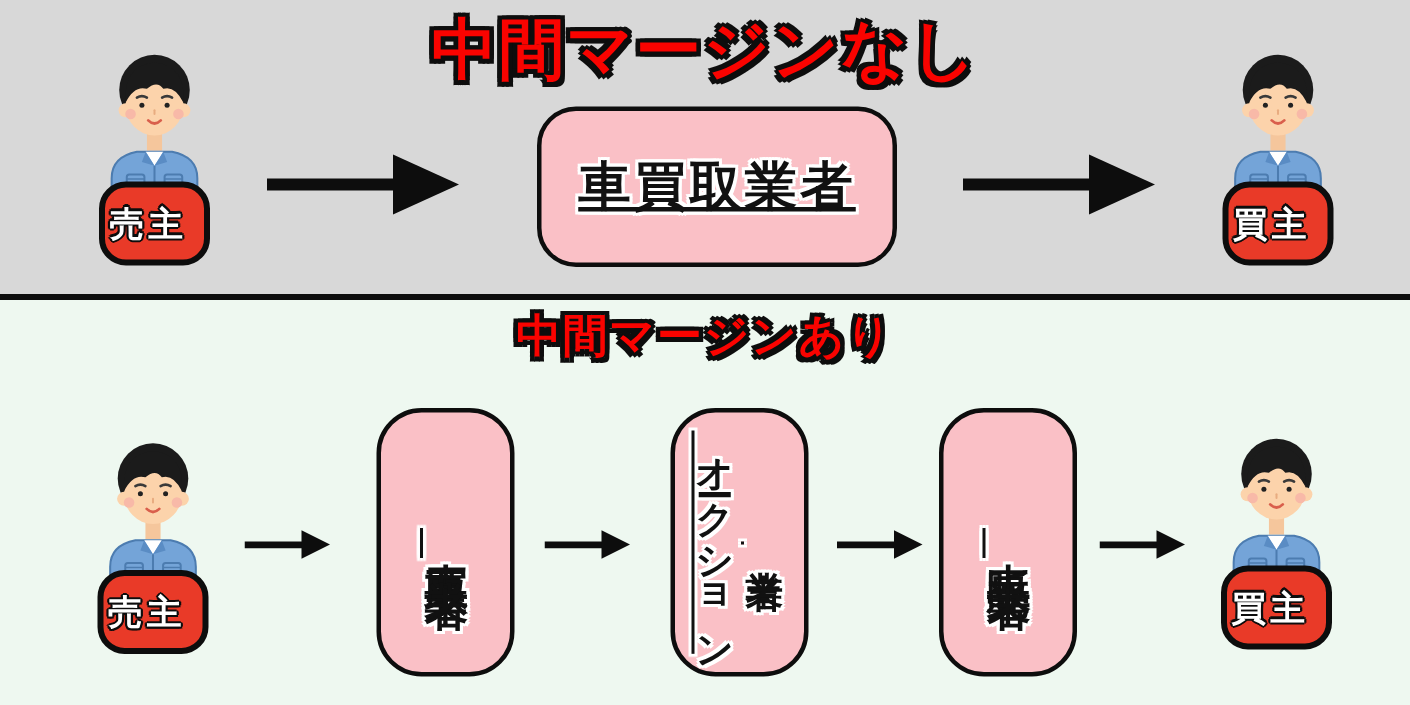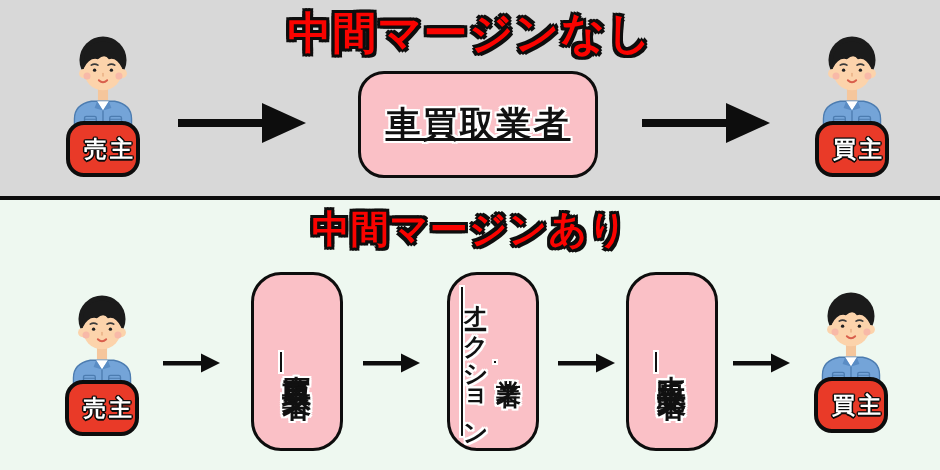--- a/index.html
+++ b/index.html
@@ -12,25 +12,25 @@
   .stage{position:absolute;inset:0;width:940px;height:470px;border-radius:23px;}
   .section{position:absolute;left:0;width:940px;}
   .top{top:0;height:196px;background:var(--top-bg);}
   .divider{position:absolute;top:196px;left:0;width:940px;height:4px;background:var(--ink);}
   .bottom{top:200px;height:270px;background:var(--bottom-bg);}
   .big-title{position:absolute;left:0;width:100%;text-align:center;font-weight:900;
     color:var(--title-red);letter-spacing:1px;
     text-shadow:-3px -3px 0 var(--ink),3px -3px 0 var(--ink),-3px 3px 0 var(--ink),
       3px 3px 0 var(--ink),-3px 0 0 var(--ink),3px 0 0 var(--ink),0 -3px 0 var(--ink),0 3px 0 var(--ink);}
   .top .big-title{top:4px;font-size:44px;}
-  .bottom .big-title{top:4px;font-size:38px;}
+  .bottom .big-title{top:4px;font-size:30px;}
   .person{position:absolute;width:84px;}
   .avatar{display:block;width:84px;height:97px;}
   .badge{position:absolute;left:5px;top:88px;width:74px;height:56px;background:var(--badge-red);
-    border:4px solid var(--ink);border-radius:18px;display:flex;align-items:center;justify-content:flex-end;}
+    border:4px solid var(--ink);border-radius:18px;display:flex;align-items:center;justify-content:flex-start;}
   .badge span{color:var(--badge-text);font-size:23px;font-weight:900;letter-spacing:3px;padding-left:3px;
     text-shadow:-1.5px 0 0 var(--ink),1.5px 0 0 var(--ink),0 -1.5px 0 var(--ink),0 1.5px 0 var(--ink),
       -1px -1px 0 var(--ink),1px 1px 0 var(--ink),1px -1px 0 var(--ink),-1px 1px 0 var(--ink);}
   .arrow{position:absolute;color:var(--ink);}
   .hbox{position:absolute;left:358px;top:71px;width:240px;height:107px;background:var(--box-pink);
     border:3.5px solid var(--ink);border-radius:26px;display:flex;align-items:center;justify-content:center;}
   .hbox span{font-size:35px;font-weight:900;letter-spacing:2px;color:var(--box-text);}
   .outline-white{text-shadow:-2px -2px 0 #fff,2px -2px 0 #fff,-2px 2px 0 #fff,2px 2px 0 #fff,
     -2px 0 0 #fff,2px 0 0 #fff,0 -2px 0 #fff,0 2px 0 #fff;text-decoration:underline;}
   .vbox{position:absolute;top:72px;width:92px;height:179px;background:var(--box-pink);

